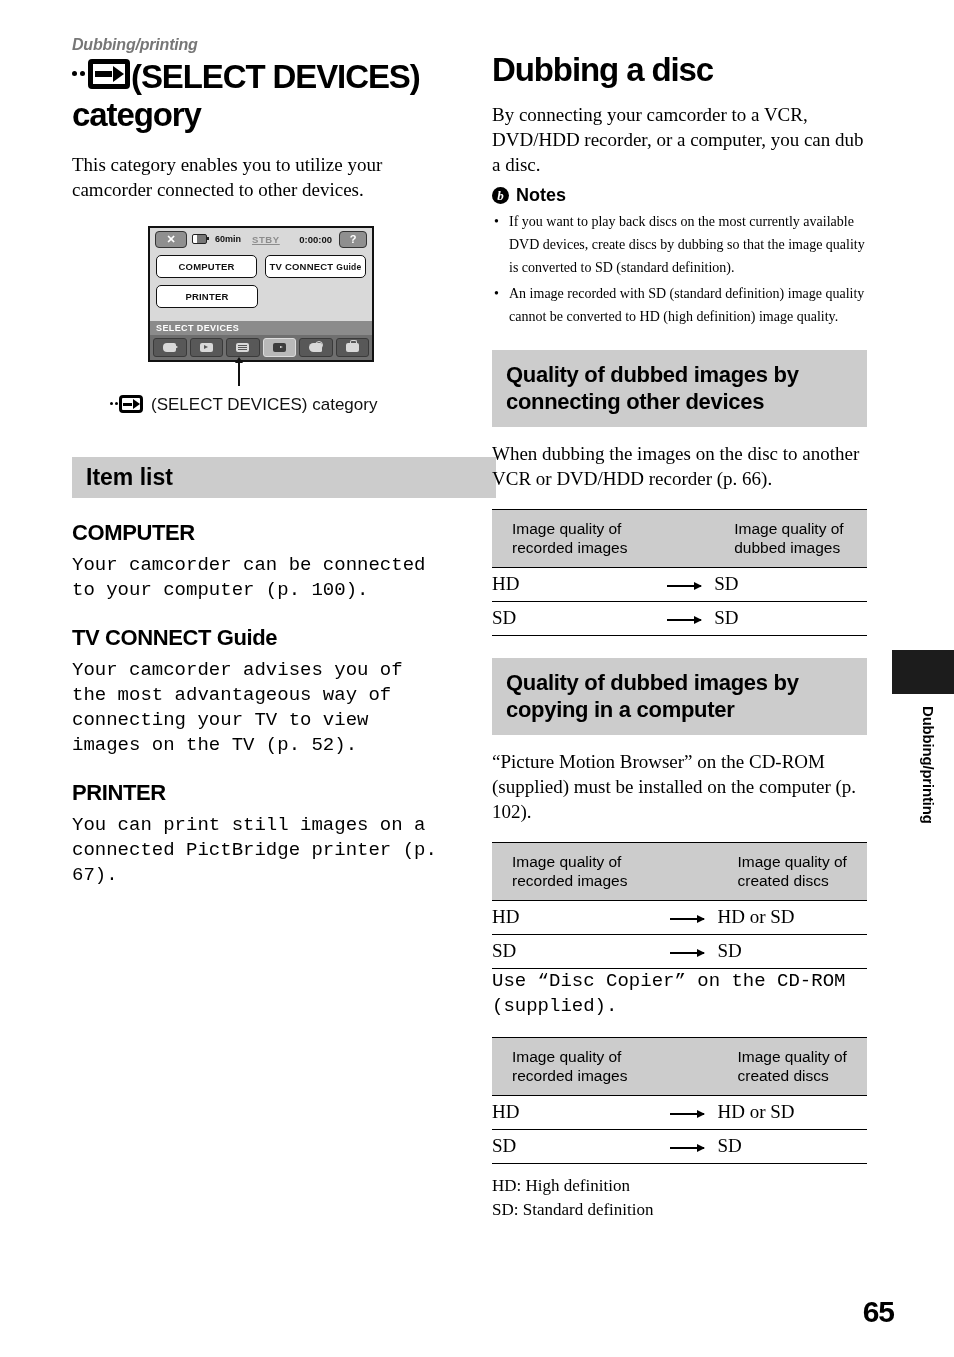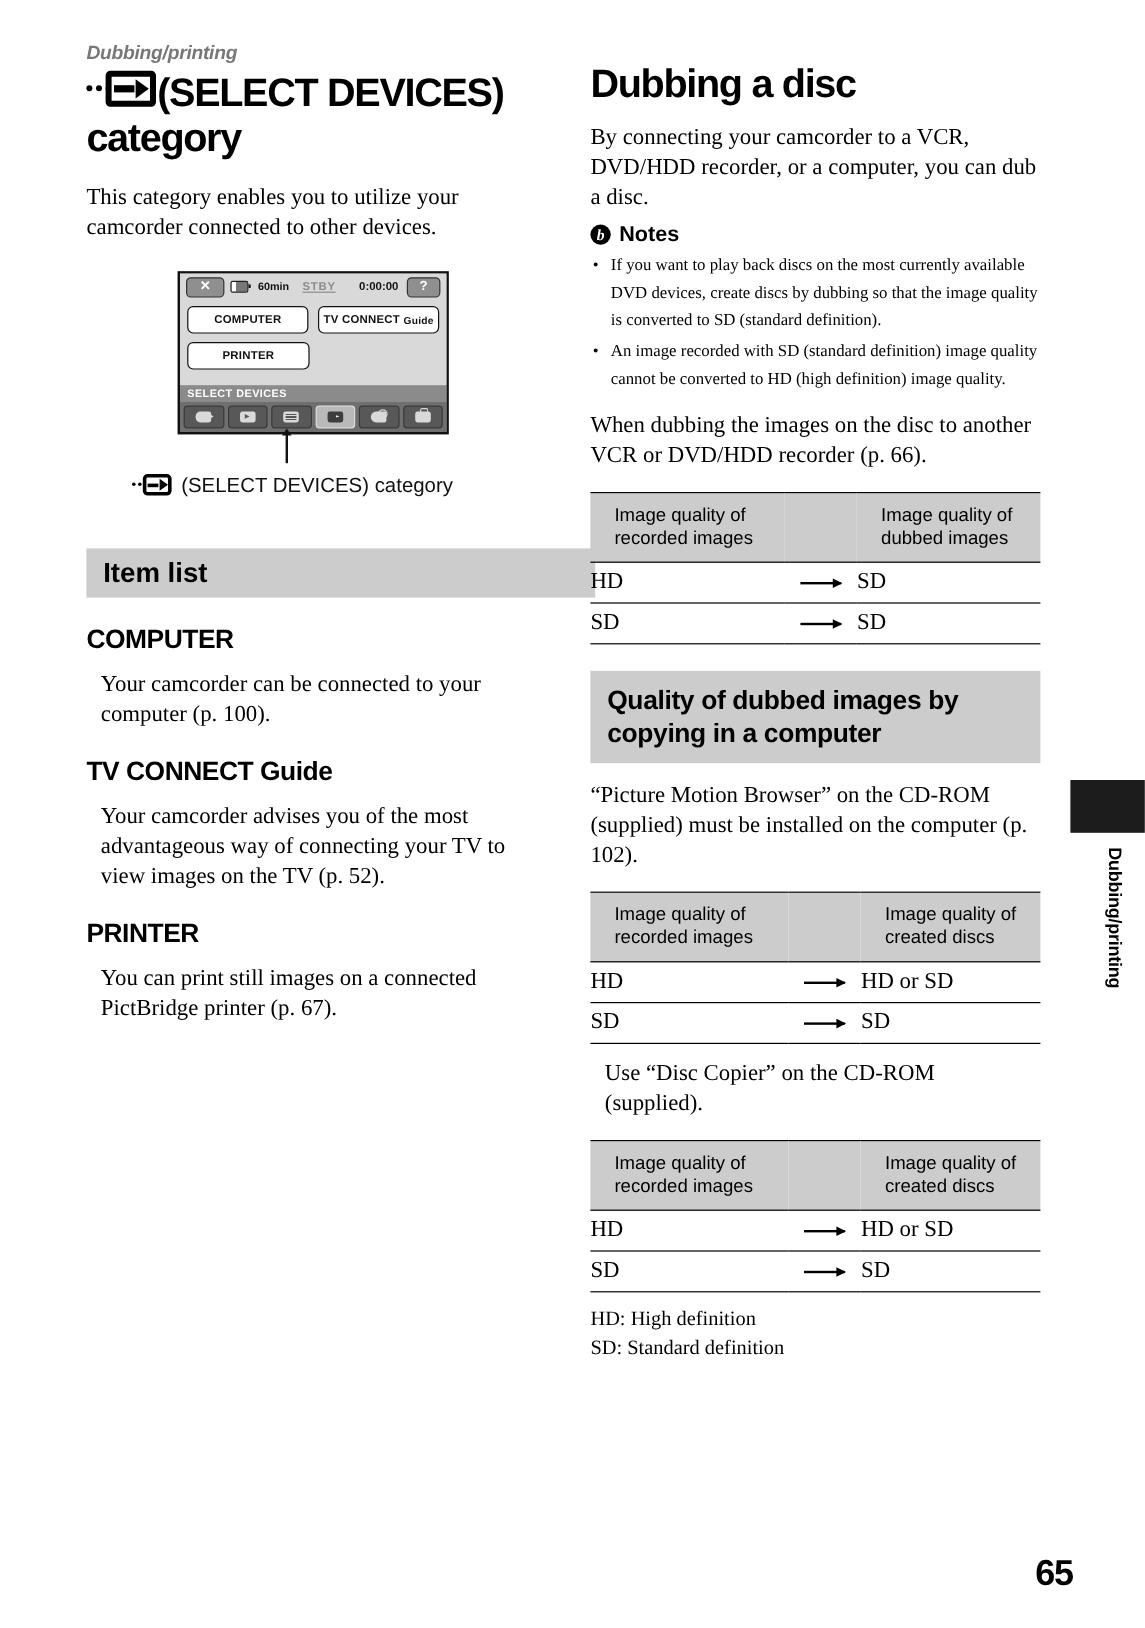--- a/index.html
+++ b/index.html
@@ -327,24 +327,24 @@
   
   .sub-heading {
     font-family: "Liberation Sans", sans-serif;
     font-weight: bold;
     font-size: 22px;
     letter-spacing: -0.4px;
     margin: 22px 0 7px 0;
   }
   .sub-heading.tight { margin-top: 20px; }
   .item-body {
-    font-family: Liberation Serif, serif;
+    font-family: Liberation Mono, monospace;
     font-size: 19px;
     line-height: 25px;
-    margin: 12px;
+    margin: 0;
   }
 
   
   .notes-head {
     display: flex;
     align-items: center;
     gap: 7px;
     margin: 8px 0 4px 0;
     font-family: "Liberation Sans", sans-serif;
     font-weight: bold;
@@ -570,20 +570,21 @@
 
     <div class="notes-head">
       <span class="note-icon">b</span>
       <span>Notes</span>
     </div>
     <ul class="notes">
       <li>If you want to play back discs on the most currently available DVD devices, create discs by dubbing so that the image quality is converted to SD (standard definition).</li>
       <li>An image recorded with SD (standard definition) image quality cannot be converted to HD (high definition) image quality.</li>
     </ul>
 
+    <div class="bar-heading right">Quality of dubbed images by connecting other devices</div>
     <p class="body-text" style="margin-top:14px;">When dubbing the images on the disc to another VCR or DVD/HDD recorder (p. 66).</p>
 
     <table class="q-table">
       <tbody>
           <tr class="head-row">
         <td class="head">Image quality of recorded images</td>
         <td class="head"></td>
         <td class="head">Image quality of dubbed images</td>
       </tr>
       <tr>

